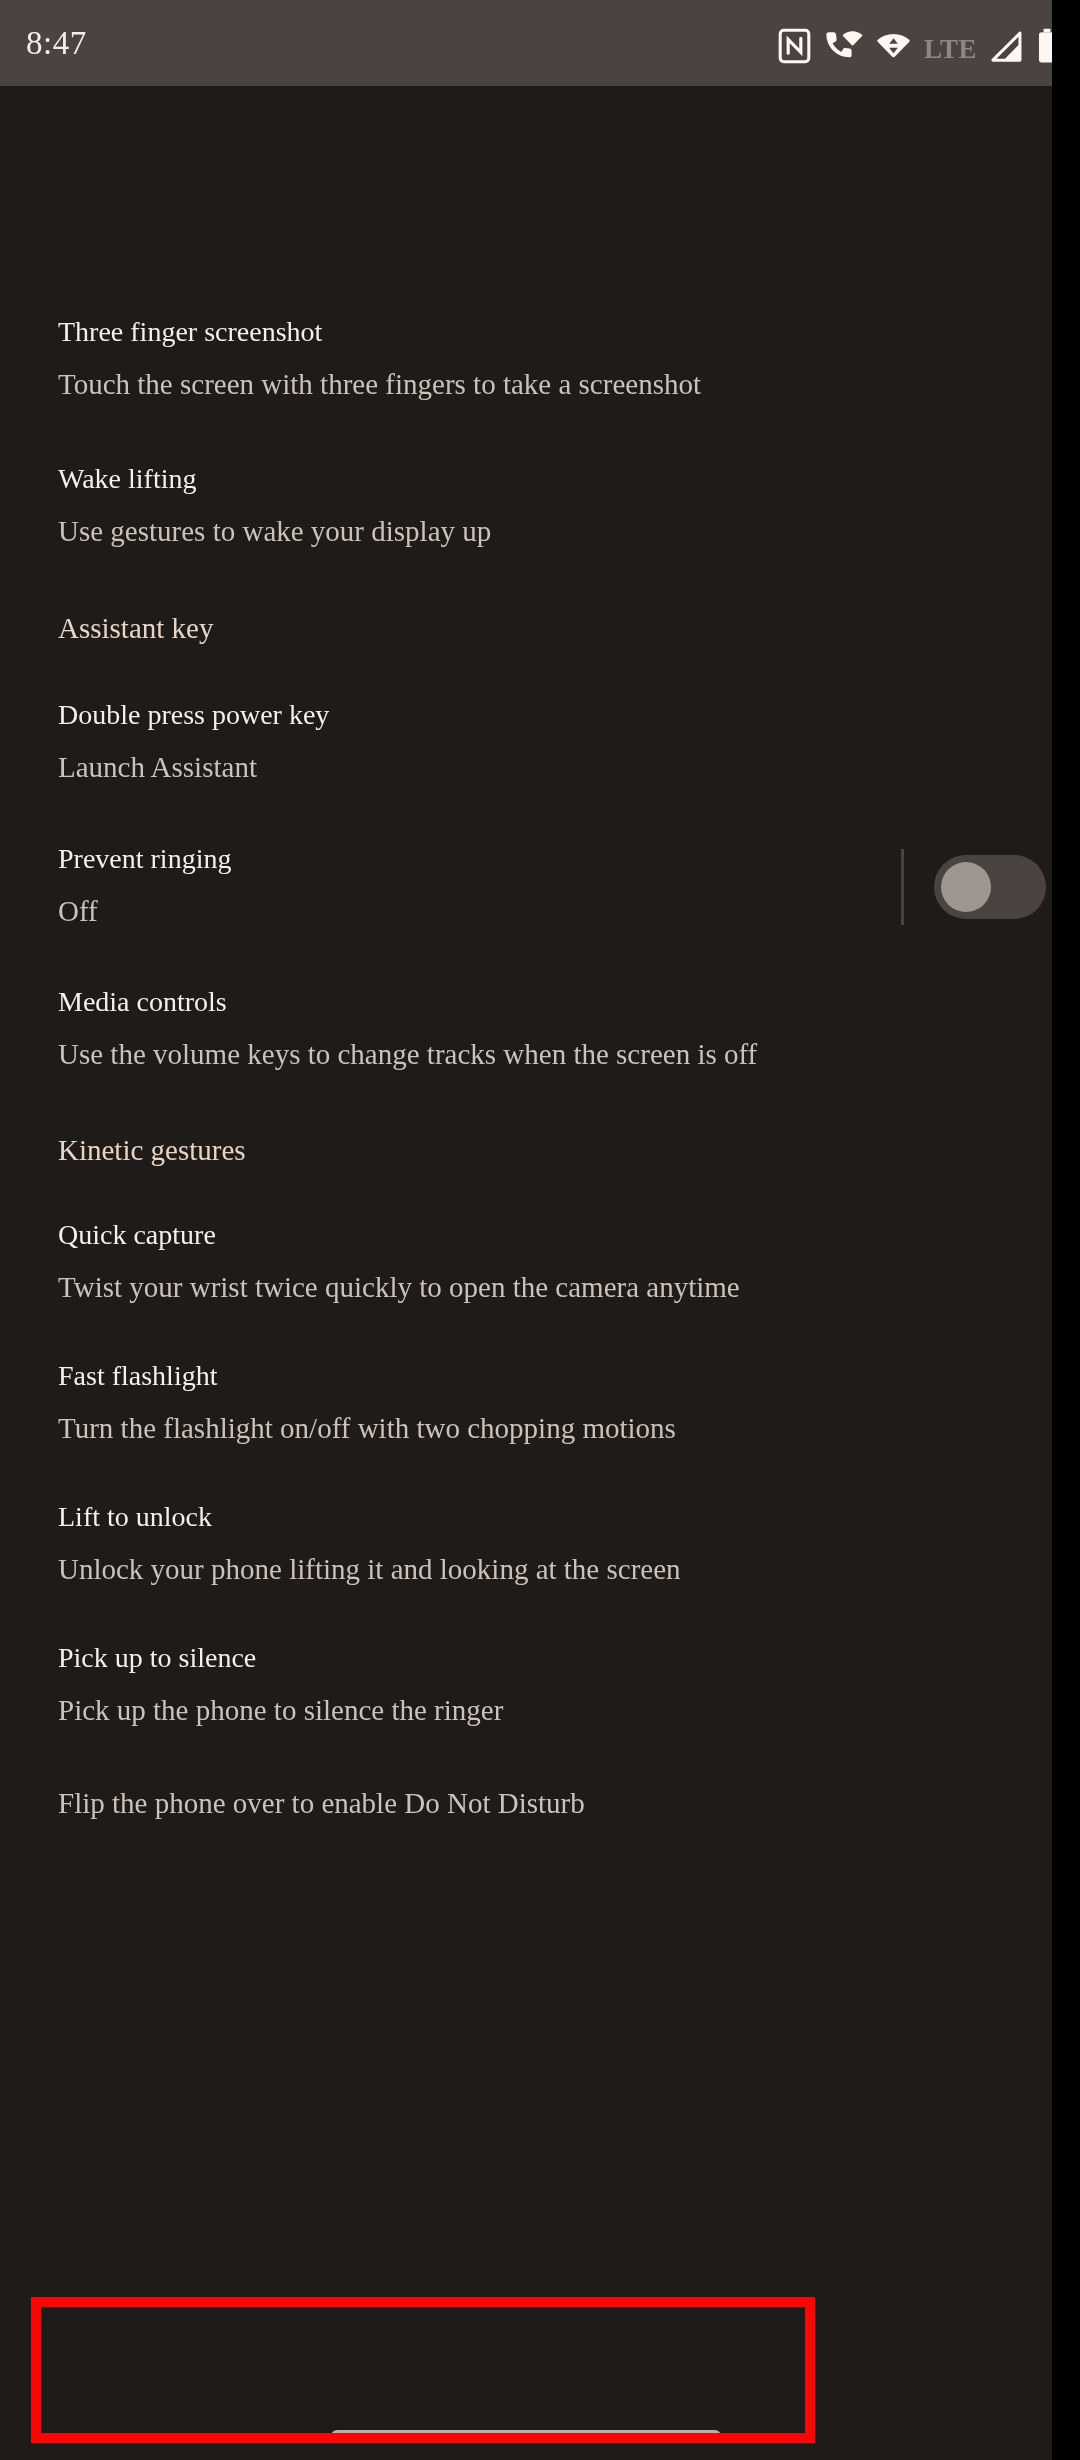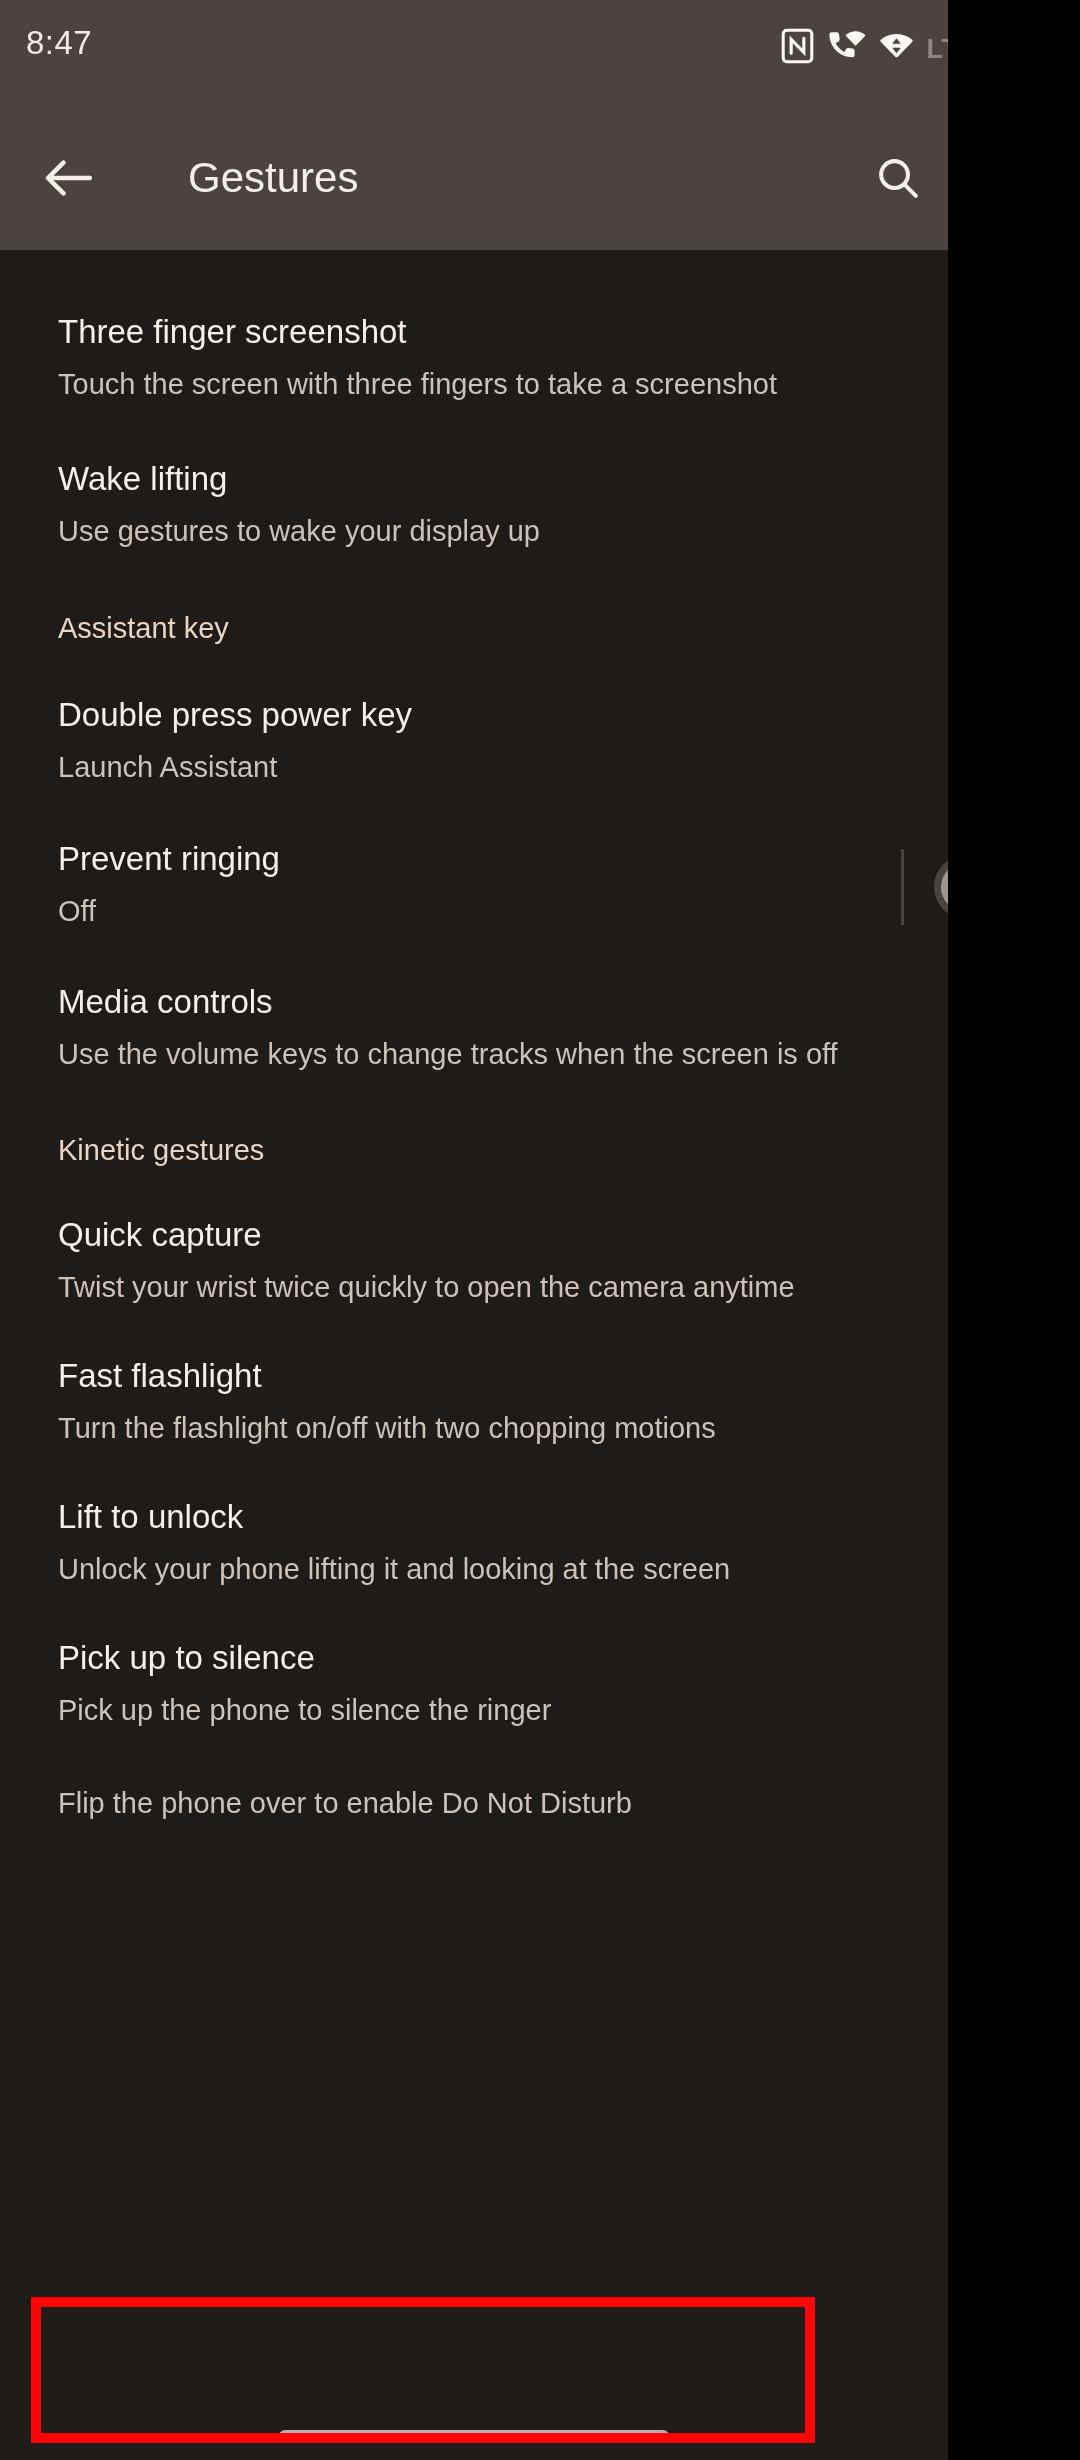--- a/index.html
+++ b/index.html
@@ -2,25 +2,25 @@
 <html><head>
 <meta charset="utf-8">
 <style>
   html, body {
     margin: 0;
     padding: 0;
     background: #000;
   }
   #screen {
     position: relative;
-    width: 948px;
+    width: 1052px;
     height: 2460px;
     overflow: hidden;
     background: #1e1b19;
-    font-family: Liberation Sans, sans-serif;
+    font-family: Liberation Serif, serif;
     -webkit-font-smoothing: antialiased;
   }
 
   
   .statusbar {
     position: absolute;
     left: 0; top: 0;
     width: 1080px;
     height: 86px;
     background: #4b4340;
@@ -106,21 +106,21 @@
     font-size: 29px;
     color: #e8d5c4;
     line-height: 34px;
   }
   .row {
     position: relative;
     padding: 0 0 0 58px;
     box-sizing: border-box;
   }
   .row-title {
-    font-size: 33px;
+    font-size: 28px;
     color: #f7efe9;
     line-height: 48px;
     white-space: nowrap;
   }
   .row-summary {
     margin-top: 11px;
     font-size: 29px;
     color: #cdc2b9;
     line-height: 34px;
     white-space: nowrap;
@@ -218,45 +218,20 @@
         <path d="M21.5 9.6 V21.3 H9.9 Z" fill="#fdf7f2"></path>
       </svg>
 
       <svg class="sicon" width="22" height="36" viewBox="0 0 14 26">
         <rect x="4.4" y="0.6" width="5.2" height="2.4" rx="0.8" fill="#fdf7f2"></rect>
         <rect x="1.2" y="3.0" width="11.6" height="22.0" rx="2.0" fill="#fdf7f2"></rect>
       </svg>
     </div>
   </div>
 
-  <div class="appbar">
-
-    <div class="back-btn">
-      <svg width="48" height="40" viewBox="0 0 26 22">
-        <path d="M25 11 H2.5 M10.5 2.5 L2 11 L10.5 19.5" fill="none" stroke="#f6eee8" stroke-width="2.5" stroke-linecap="round" stroke-linejoin="round"></path>
-      </svg>
-    </div>
-
-    <div class="appbar-title">Gestures</div>
-
-    <div class="search-btn">
-      <svg width="46" height="46" viewBox="0 0 24 24">
-        <circle cx="10.2" cy="10.2" r="7.0" fill="none" stroke="#f6eee8" stroke-width="2.1"></circle>
-        <path d="M15.4 15.4 L21.3 21.3" stroke="#f6eee8" stroke-width="2.1" stroke-linecap="round"></path>
-      </svg>
-    </div>
-
-    <div class="help-btn">
-      <svg width="48" height="48" viewBox="0 0 24 24">
-        <circle cx="12" cy="12" r="10.0" fill="none" stroke="#f6eee8" stroke-width="2.0"></circle>
-        <path d="M9.0 9.3c0-1.6 1.35-2.75 3.0-2.75 1.65 0 3.0 1.1 3.0 2.65 0 1.25-.8 1.85-1.7 2.5-.85.6-1.3 1.05-1.3 2.05v.4" fill="none" stroke="#f6eee8" stroke-width="2.0" stroke-linecap="round"></path>
-        <circle cx="12.0" cy="17.6" r="1.35" fill="#f6eee8"></circle>
-      </svg>
-    </div>
-  </div>
 
   <div class="list">
 
     <div class="row" style="padding-top:58px;">
       <div class="row-title">Three finger screenshot</div>
       <div class="row-summary">Touch the screen with three fingers to take a screenshot</div>
     </div>
 
     <div class="row" style="padding-top:54px;">
       <div class="row-title">Wake lifting</div>

